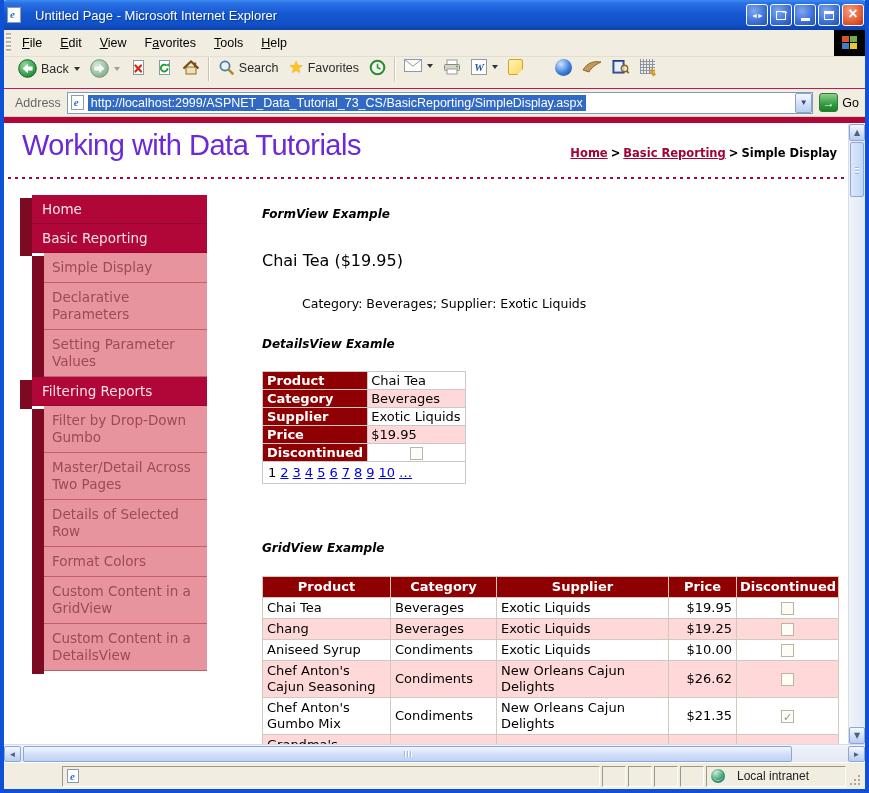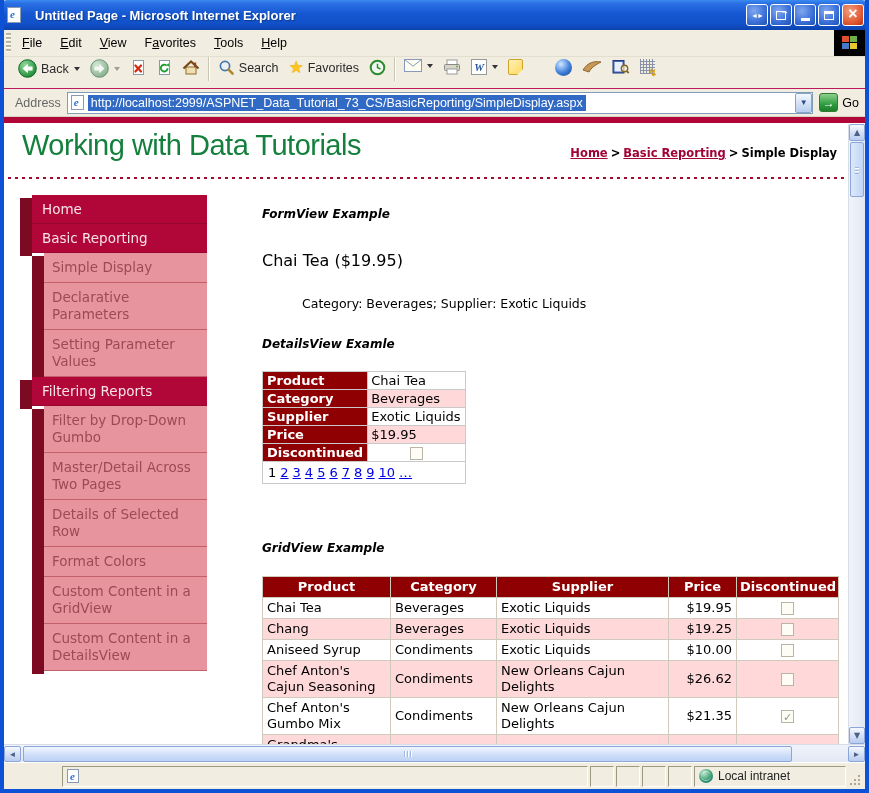--- a/index.html
+++ b/index.html
@@ -11,21 +11,21 @@
     border-left:4px solid #0d52d6; border-right:4px solid #0d52d6; border-bottom:4px solid #0d52d6;
     display:flex; flex-direction:column; background:#f1eee1; overflow:hidden;
   }
 
   
   .titlebar{
     height:30px; flex:0 0 30px; display:flex; align-items:center; padding:0 5px 0 7px;
     background:linear-gradient(180deg,#3a8bf0 0%,#2a6fe4 12%,#1658d2 45%,#1150c8 80%,#0c43ae 100%);
     border-radius:7px 7px 0 0; margin:0 -4px; 
   }
-  .titlebar .title{ color:#fff; font-weight:bold; font-size:13px; text-shadow:1px 1px 1px #0a3a8c; margin-left:6px; flex:1; white-space:nowrap; overflow:hidden;padding-left:8px;}
+  .titlebar .title{ color:#fff; font-weight:normal; font-size:13px; text-shadow:1px 1px 1px #0a3a8c; margin-left:6px; flex:1; white-space:nowrap; overflow:hidden;padding-left:8px;}
   .winbtn{
     width:22px; height:22px; margin-left:2px; border:1px solid #fff; border-radius:3px;
     background:radial-gradient(circle at 35% 30%, #7fa8ee, #3a6fd8 60%, #2050b0);
     display:flex; align-items:center; justify-content:center; position:relative; flex:0 0 auto;
   }
   .winbtn.close{ background:radial-gradient(circle at 35% 30%, #f0a080, #e4613c 55%, #c03010); }
   .wb-arrows{ color:#fff; font-size:7px; letter-spacing:-1px; }
   .wb-popout{ width:10px; height:9px; border:1.5px solid #fff; position:relative; }
   .wb-popout::after{ content:"→"; position:absolute; right:-4px; top:-6px; color:#fff; font-size:9px; font-weight:bold; }
   .wb-min{ width:9px; height:3px; background:#fff; align-self:flex-end; margin:0 auto 4px; }
@@ -70,21 +70,21 @@
   .combo .fill{ flex:1; }
   .combo-drop{ width:17px; height:20px; border:1px solid #86a4c8; border-radius:2px; background:linear-gradient(180deg,#f4f8fe,#cfdef5 60%,#b8cff0); display:flex; align-items:center; justify-content:center; font-size:8px; color:#2a4a8a; flex:0 0 auto;}
   .go-wrap{ display:flex; align-items:center; gap:4px; margin-left:6px; }
   .go-box{ width:19px; height:19px; border-radius:3px; border:1px solid #2d7d2d; background:linear-gradient(180deg,#8fd08f,#2f9e3f 60%,#1d7e2d); color:#fff; font-weight:bold; font-size:12px; display:flex; align-items:center; justify-content:center;}
   .go-label{ font-size:12.5px; }
 
   
   .viewport{ flex:1 1 auto; position:relative; background:#fff; overflow:hidden; font-family:"DejaVu Sans", sans-serif;}
   .redband{ height:6px; background:#b00738; }
   .page-header{ height:52px; padding:6px 30px 0 18px; position:relative; }
-  .page-title{ font-family:"Liberation Sans",sans-serif; font-size:29px; color:#15803d; letter-spacing:-0.5px; }
+  .page-title{ font-family:"Liberation Sans",sans-serif; font-size:29px; color:#6d28d9; letter-spacing:-0.5px; }
   .crumbs{ position:absolute; right:28px; top:23px; font-size:11.5px; font-weight:bold; color:#000; white-space:nowrap;}
   .crumbs a{ color:#a00334; text-decoration:underline; }
   .crumb-sep{ padding:0 3px; }
   .dashrule{ height:2px; margin:2px 4px 0 4px; background:repeating-linear-gradient(90deg,#a50a35 0 3px, transparent 3px 7px); }
   .content{ display:flex; padding:16px 0 0 16px; }
 
   
   .sidenav{ width:187px; flex:0 0 187px; }
   .nav-item{ position:relative; cursor:pointer; }
   .nav-item .shadow{ position:absolute; width:12px; top:3px; bottom:-3px; background:#7c0a23; }
@@ -136,21 +136,21 @@
   .hbtn{ width:17px; flex:0 0 17px; height:16px; margin-top:1px; border:1px solid #8ca6d8; border-radius:2px; background:linear-gradient(180deg,#f6f9fe,#cfdcf4 60%,#bacdf0); color:#4d6185; font-size:8px; display:flex; align-items:center; justify-content:center;}
   .htrack{ flex:1; position:relative; }
   .hthumb{ position:absolute; left:2px; top:1px; height:16px; width:93%; border:1px solid #8ca6d8; border-radius:2px; background:linear-gradient(180deg,#f0f6fe,#cdddf8 60%,#bed2f4); }
   .hthumb::after{ content:""; position:absolute; top:4px; bottom:4px; left:50%; width:9px; transform:translateX(-50%); background:repeating-linear-gradient(90deg,#9fb8e4 0 1px, #fff 1px 2px, transparent 2px 3px);}
 
   
   .statusbar{ height:27px; flex:0 0 27px; background:#f1eee1; border-top:1px solid #fff; display:flex; align-items:center; padding:2px 3px; gap:2px;}
   .spanel{ height:21px; border:1px solid; border-color:#9d9a84 #fff #fff #9d9a84; display:flex; align-items:center; padding:0 4px; font-size:12px; color:#222;}
   .spanel.main{ flex:1; }
   .spanel.tick{ width:24px; }
-  .spanel.zone{ width:152px; gap:5px;}
+  .spanel.zone{ width:140px; gap:12px;}
   .globe{ width:14px; height:14px; border-radius:50%; background:radial-gradient(circle at 35% 30%, #bfe8d0, #3a9e70 55%, #1c6090); position:relative; flex:0 0 auto;}
   .globe::after{ content:""; position:absolute; inset:2px; border-radius:50%; border:1px solid rgba(255,255,255,.55); border-left:none; border-right:none;}
   .gripcorner{ width:14px; height:14px; position:relative; align-self:flex-end; }
   .gripcorner::before{ content:""; position:absolute; width:2px; height:2px; background:#aca894; left:10px; top:10px;
     box-shadow:0 -4px #aca894, 0 -8px #aca894, -4px 0 #aca894, -8px 0 #aca894, -4px -4px #aca894; }
 </style>
 </head>
 <body>
 
 <div class="window">

